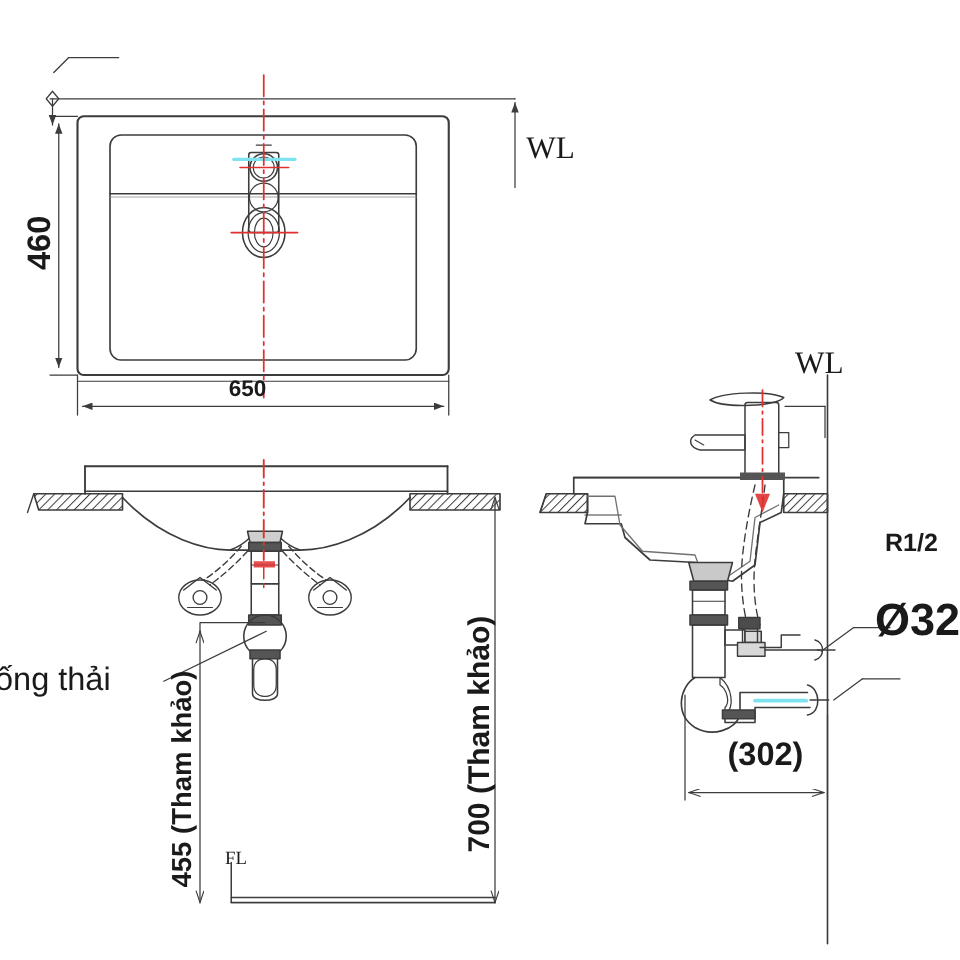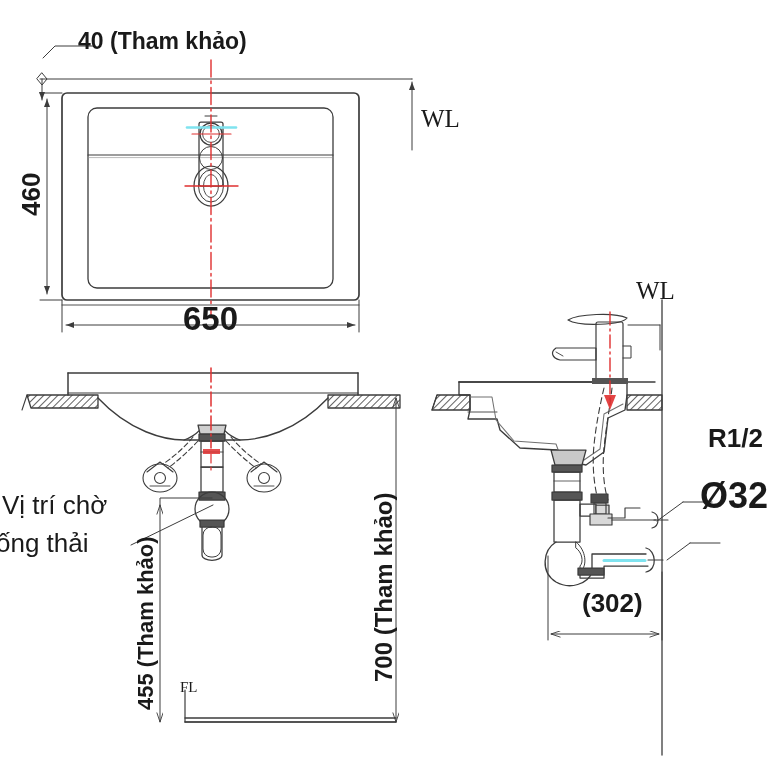--- a/index.html
+++ b/index.html
@@ -284,38 +284,36 @@
 
         <line x1="657" y1="521" x2="683" y2="502"></line>
         <line x1="683" y1="502" x2="712" y2="502"></line>
 
         <line x1="667" y1="560" x2="690" y2="543"></line>
         <line x1="690" y1="543" x2="720" y2="543"></line>
       </g>
     </g>
   </svg>
 
-  <div class="lbl dimtxt" style="left:78px; top:30px; font-size:23px;">40 (Tham khảo)</div>
 
   <div class="lbl dimtxt rot90" style="left:18px; top:216px; font-size:26px;">460</div>
 
-  <div class="lbl dimtxt" style="left:183px; top:302px; font-size:33px;">650</div>
+  <div class="lbl dimtxt" style="left:183px; top:302px; font-size:18px;">650</div>
 
   <div class="lbl sertxt" style="left:421px; top:106px; font-size:25px;">WL</div>
 
-  <div class="lbl" style="left:2px; top:492px; font-size:26px;">Vị trí chờ</div>
   <div class="lbl" style="left:-4px; top:530px; font-size:26px;">ống thải</div>
 
   <div class="lbl dimtxt rot90" style="left:135px; top:710px; font-size:22px;">455 (Tham khảo)</div>
 
   <div class="lbl dimtxt rot90" style="left:372px; top:682px; font-size:24px;">700 (Tham khảo)</div>
 
   <div class="lbl sertxt" style="left:180px; top:680px; font-size:15px;">FL</div>
 
   <div class="lbl sertxt" style="left:636px; top:278px; font-size:25px;">WL</div>
 
   <div class="lbl dimtxt" style="left:582px; top:590px; font-size:26px;">(302)</div>
 
-  <div class="lbl dimtxt" style="left:708px; top:425px; font-size:26px;">R1/2</div>
+  <div class="lbl dimtxt" style="left:708px; top:425px; font-size:20px;">R1/2</div>
 
   <div class="lbl dimtxt" style="left:700px; top:478px; font-size:36px;">Ø32</div>
 
 </div>
 
 </body></html>

